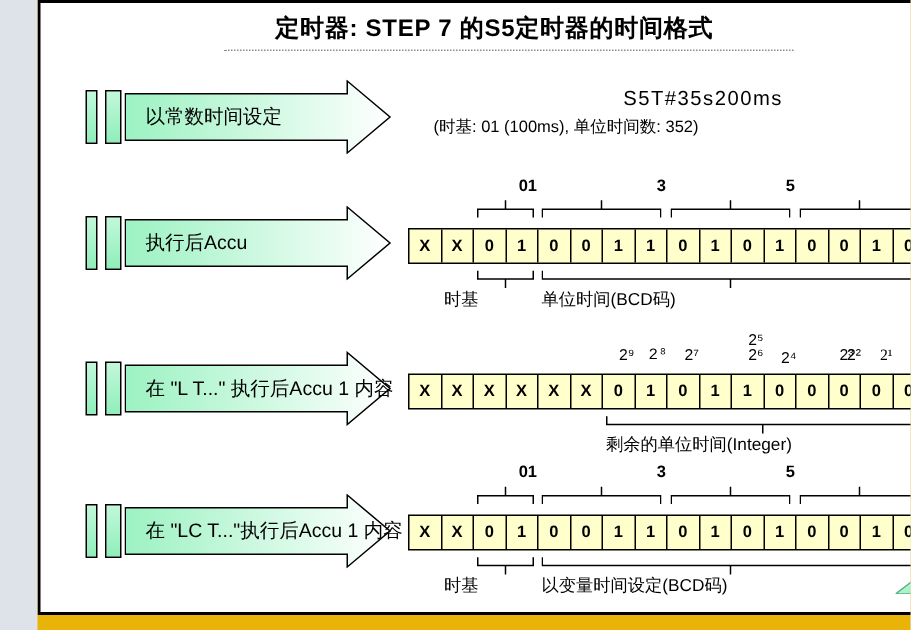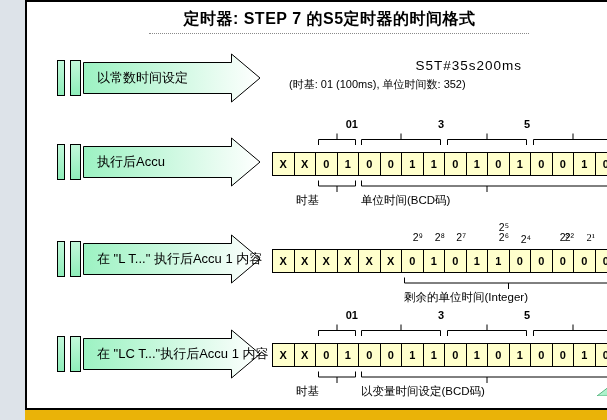--- a/index.html
+++ b/index.html
@@ -124,21 +124,21 @@
 
     <div>
       <div class="bar" style="left:30px;top:239px;"></div>
       <div class="bar wide" style="left:43px;top:239px;"></div>
       <svg class="arrow" style="left:56px;top:232px;" viewBox="0 0 178 50">
           <use href="#arrowshape"></use>
         </svg>
       <div class="arrow-label" style="top:249px;">在 "L  T..." 执行后Accu 1 内容</div>
 
       <div class="pw" style="left:374px;top:230px;">2⁹</div>
-      <div class="pw" style="left:396px;top:230px;">2⁸</div>
+      <div class="pw" style="left:396px;top:230px;font-family:Liberation Mono, monospace;">2⁸</div>
       <div class="pw" style="left:417px;top:230px;">2⁷</div>
       <div class="pw" style="left:460px;top:230px;">2⁶</div>
       <div class="pw" style="left:460px;top:220px;">2⁵</div>
       <div class="pw" style="left:482px;top:232px;">2⁴</div>
       <div class="pw" style="left:520px;top:230px;">2³</div>
       <div class="pw" style="left:525px;top:230px;">2²</div>
       <div class="pw" style="left:546px;top:230px;font-family:Liberation Serif, serif;">2¹</div>
       <div class="pw" style="left:568px;top:243px;">2⁰</div>
 
       <div class="bits" style="top:247px;">

